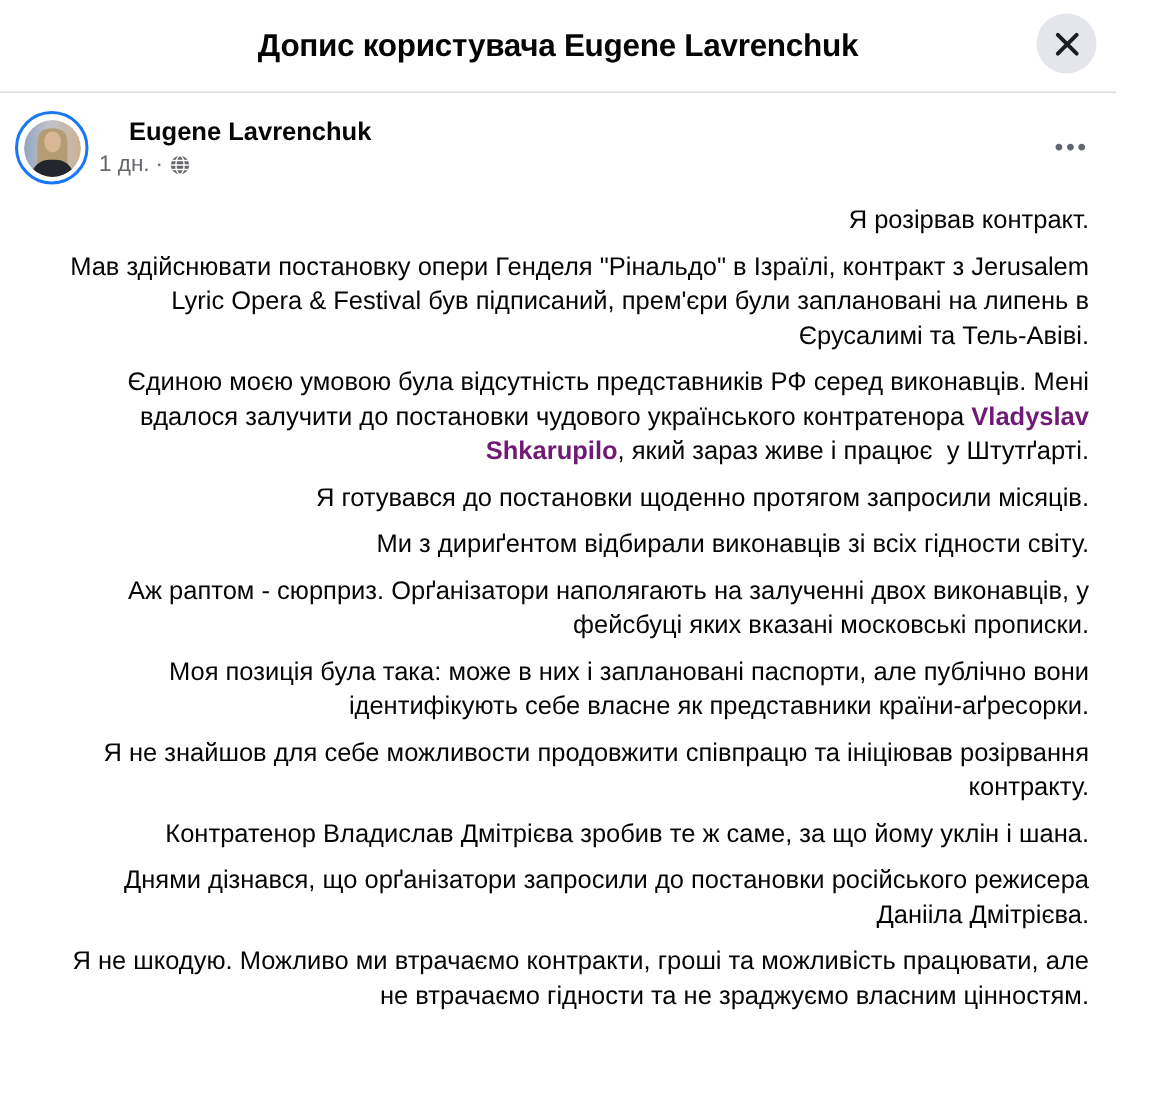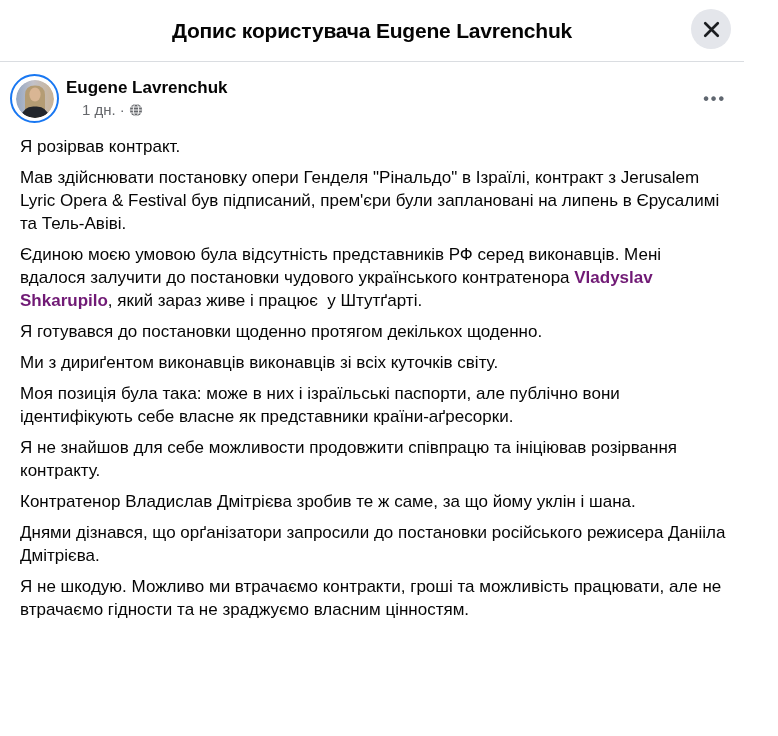--- a/index.html
+++ b/index.html
@@ -39,38 +39,39 @@
     border: 2.5px solid #1877f2;
     display: flex; align-items: center; justify-content: center;
     background: #fff; cursor: pointer; flex: 0 0 auto;
   }
   .avatar-ring svg { border-radius: 50%; display: block; }
   .author-block { margin-left: 7px; padding-top: 3px; flex: 1 1 auto; }
   .author-name {
     font-size: 17px; font-weight: 700; color: #050505;
     text-decoration: none; display: inline-block; line-height: 21px;
     cursor: pointer;
+    margin-left: 20px;
   }
   .meta-row {
     display: flex; align-items: center; gap: 4px;
-    margin-top: 2px; color: #65676b; font-size: 15px; line-height: 19px; margin-left: 16px;
+    margin-top: 2px; color: #65676b; font-size: 15px; line-height: 19px;
   }
   .meta-row a { color: #65676b; text-decoration: none; cursor: pointer; }
   .more-btn {
     border: none; background: transparent; color: #606770;
     font-size: 16px; font-weight: 700; letter-spacing: 2px;
     margin-top: 16px; cursor: pointer; padding: 4px 2px; line-height: 10px;
   }
 
   
   .post-body {
     padding: 12px 18px 0 18px;
     font-size: 17px; line-height: 23px; color: #050505;
   }
-  .post-body p { margin: 0 0 8px 2px; white-space: pre-wrap; }
+  .post-body p { margin: 0 0 8px 16px; white-space: pre-wrap; text-align: right; }
   .mention {
     color: #701a75; font-weight: 700; text-decoration: none; cursor: pointer;
   }
 </style>
 </head>
 <body>
 
 <div class="dialog">
 
   <header class="dlg-header">
@@ -121,23 +122,24 @@
         </div>
       </div>
 
       <button class="more-btn" aria-label="More options">•••</button>
     </div>
 
     <div class="post-body">
       <p>Я розірвав контракт.</p>
       <p>Мав здійснювати постановку опери Генделя "Рінальдо" в Ізраїлі, контракт з Jerusalem Lyric Opera &amp; Festival був підписаний, прем'єри були заплановані на липень в Єрусалимі та Тель-Авіві.</p>
       <p><span>Єдиною моєю умовою була відсутність представників РФ серед виконавців. Мені вдалося залучити до постановки чудового українського контратенора </span><a class="mention">Vladyslav Shkarupilo</a><span>, який зараз живе і працює  у Штутґарті.</span></p>
-      <p>Я готувався до постановки щоденно протягом декількох щоденно.</p>
-      <p>Ми з дириґентом виконавців виконавців зі всіх куточків світу.</p>
-      <p>Моя позиція була така: може в них і ізраїльські паспорти, але публічно вони ідентифікують себе власне як представники країни-аґресорки.</p>
+      <p>Я готувався до постановки щоденно протягом запросили місяців.</p>
+      <p>Ми з дириґентом відбирали виконавців зі всіх гідности світу.</p>
+      <p>Аж раптом - сюрприз. Орґанізатори наполягають на залученні двох виконавців, у фейсбуці яких вказані московські прописки.</p>
+      <p>Моя позиція була така: може в них і заплановані паспорти, але публічно вони ідентифікують себе власне як представники країни-аґресорки.</p>
       <p>Я не знайшов для себе можливости продовжити співпрацю та ініціював розірвання контракту.</p>
       <p>Контратенор Владислав Дмітрієва зробив те ж саме, за що йому уклін і шана.</p>
       <p>Днями дізнався, що орґанізатори запросили до постановки російського режисера Данііла Дмітрієва.</p>
       <p>Я не шкодую. Можливо ми втрачаємо контракти, гроші та можливість працювати, але не втрачаємо гідности та не зраджуємо власним цінностям.</p>
 
     </div>
 
   </article>
 </div>
 

